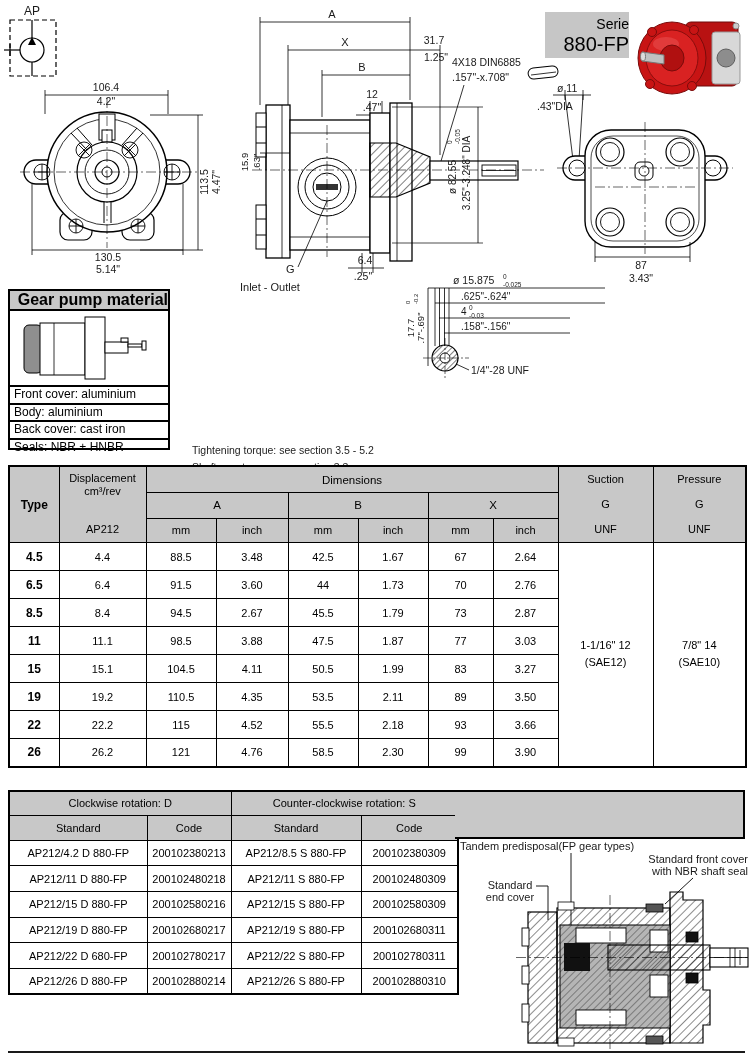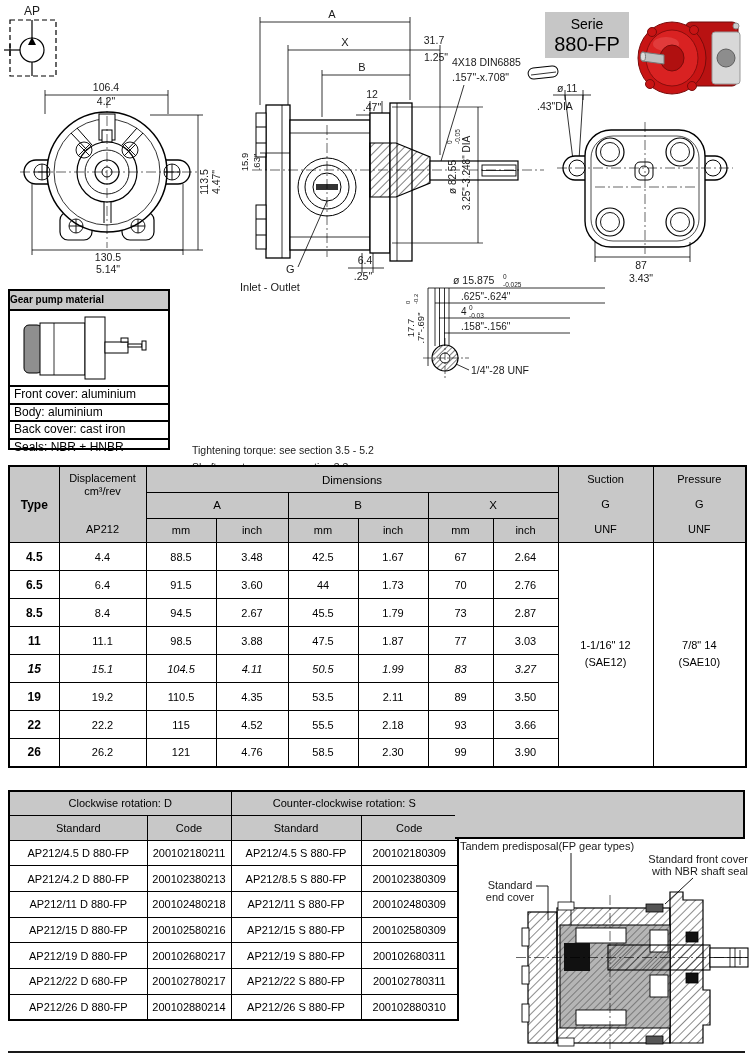--- a/index.html
+++ b/index.html
@@ -12,28 +12,28 @@
   .dtable{border-collapse:collapse;table-layout:fixed;font-size:11px;border:2px solid #000;}
   .dtable td{border:1px solid #000;text-align:center;vertical-align:middle;padding:0;overflow:hidden;}
   .hdr{background:#c8c8c8;}
   .type-cell{font-weight:bold;font-size:12px;}
   #main-table .hcell{font-size:11.5px;}
   .disp-cell{display:flex;flex-direction:column;justify-content:space-between;height:75px;box-sizing:border-box;padding:5px 0 6px 0;}
   .disp-cell div{line-height:13px;}
   .sp-head div{line-height:25px;}
 
   
-  #serie-box{left:545px;top:12px;width:84px;height:46px;background:#c6c6c6;text-align:center;}
+  #serie-box{left:545px;top:12px;width:84px;height:46px;background:#c6c6c6;text-align:right;}
   #serie-box .l1{font-size:14px;line-height:18px;padding-top:3px;}
   #serie-box .l2{font-size:20px;line-height:22px;}
 
   
   #material-box{left:8px;top:289px;width:162px;height:161px;border:2px solid #000;box-sizing:border-box;}
   #material-box .mtitle{background:#c8c8c8;border-bottom:2px solid #000;height:18px;line-height:18px;
-        text-align:left;font-weight:bold;font-size:10px;}
+        text-align:right;font-weight:bold;font-size:16px;}
   #material-box .micon{height:74px;}
   #material-box .mrow{border-top:2px solid #000;height:15.5px;line-height:15.5px;font-size:12px;padding-left:4px;}
 
   #notes{left:192px;top:442px;font-size:10.5px;line-height:17px;color:#222;}
 
   #gray-ext{left:455px;top:790px;width:290px;height:49px;background:#c8c8c8;
         border:2px solid #000;border-left:0;box-sizing:border-box;}
 
   #footer-line{left:8px;top:1051px;width:737px;height:2px;background:#1a1a1a;}
 
@@ -465,21 +465,21 @@
         <tr style="height: 28px;">
           <td class="type-cell">11</td>
           <td>11.1</td>
           <td>98.5</td>
           <td>3.88</td>
           <td>47.5</td>
           <td>1.87</td>
           <td>77</td>
           <td>3.03</td>
         </tr>
-        <tr style="height: 28px; font-style: italic;">
+        <tr style="height: 28px;">
           <td class="type-cell">15</td>
           <td>15.1</td>
           <td>104.5</td>
           <td>4.11</td>
           <td>50.5</td>
           <td>1.99</td>
           <td>83</td>
           <td>3.27</td>
         </tr>
         <tr style="height: 28px;">
@@ -529,26 +529,20 @@
       </tr>
       <tr style="height:25px">
         <td class="hdr">Standard</td>
         <td class="hdr">Code</td>
         <td class="hdr">Standard</td>
         <td class="hdr">Code</td>
       </tr>
     </thead>
     <tbody id="order-tbody">
         <tr>
-          <td>AP212/4.5 D 880-FP</td>
-          <td>200102180211</td>
-          <td>AP212/4.5 S 880-FP</td>
-          <td>200102180309</td>
-        </tr>
-        <tr>
           <td>AP212/4.2 D 880-FP</td>
           <td>200102380213</td>
           <td>AP212/8.5 S 880-FP</td>
           <td>200102380309</td>
         </tr>
         <tr>
           <td>AP212/11 D 880-FP</td>
           <td>200102480218</td>
           <td>AP212/11 S 880-FP</td>
           <td>200102480309</td>

